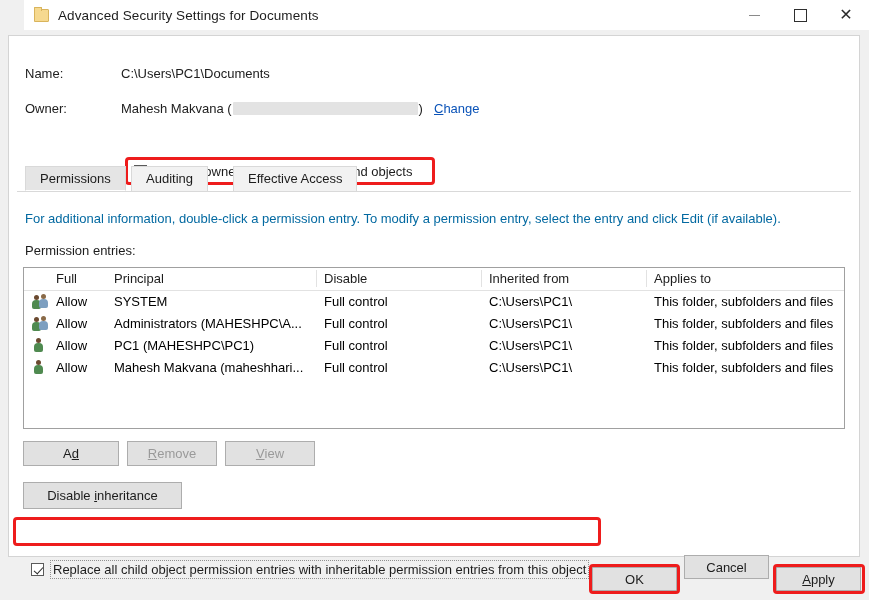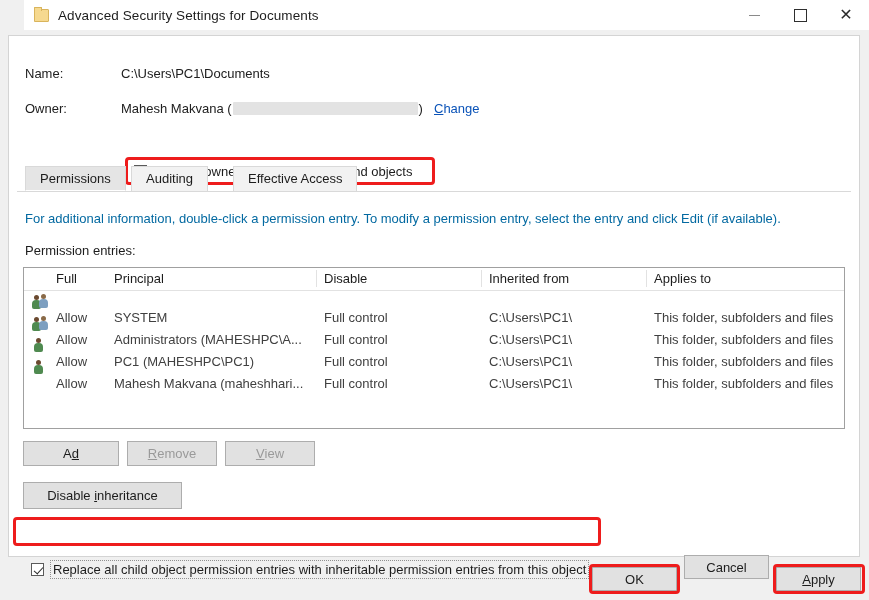--- a/index.html
+++ b/index.html
@@ -266,23 +266,23 @@
     width: 1px;
     height: 17px;
     background: #e2e2e2;
   }
   .lbrow {
     position: relative;
     height: 22px;
   }
   .lbrow .cell {
     position: absolute;
-    top: 19px;
-    font-size: 13px;
-    color: #404040;
+    top: 3px;
+    font-size: 13px;
+    color: #000000;
     white-space: nowrap;
   }
   
   .c-icon { left: 8px;  }
   .c-type { left: 32px; }
   .c-prin { left: 90px; }
   .c-acc  { left: 300px;}
   .c-inh  { left: 465px;}
   .c-app  { left: 630px;}
   .sep-1 { left: 292px; }

